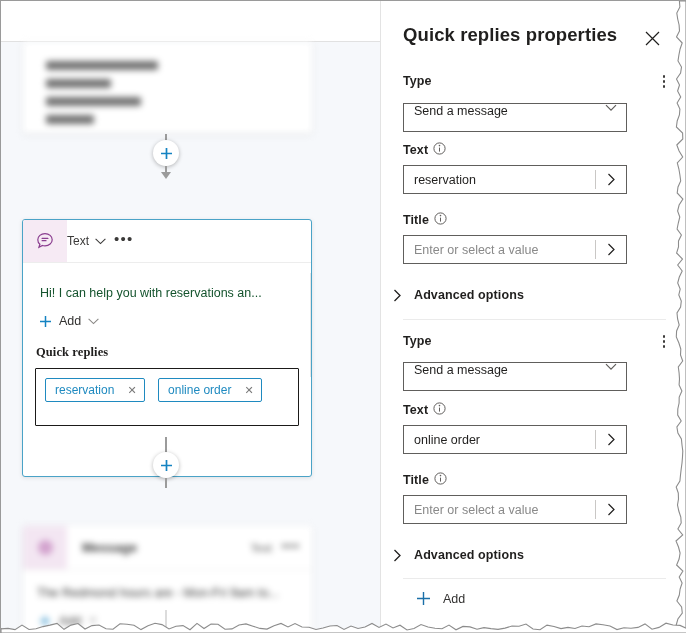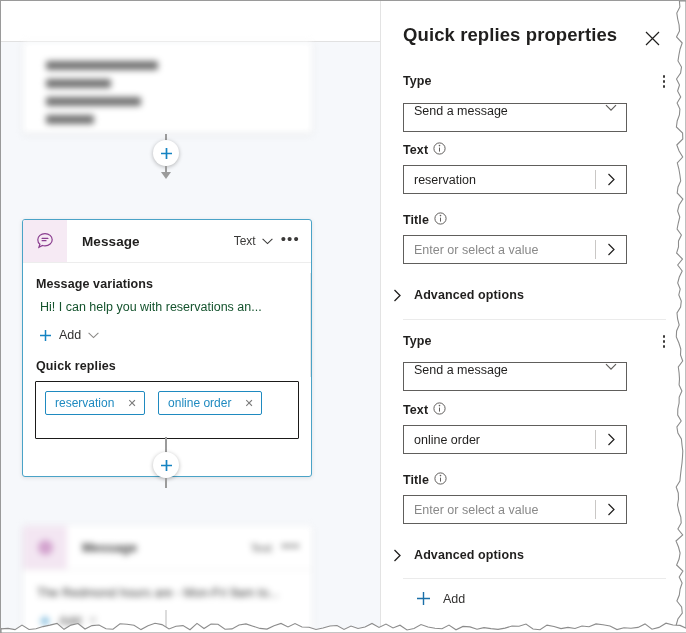--- a/index.html
+++ b/index.html
@@ -89,21 +89,21 @@
   }
   .variation{
     font-size:12.5px;color:#14532d;padding:9px 0 0 17px;
   }
   .add-row{
     display:flex;align-items:center;gap:7px;padding:14px 0 0 16px;font-size:12.5px;color:#323130;
   }
   .inner-rule{
     position:absolute;right:0;top:10px;width:1px;height:104px;background:#e6e6e6;
   }
-  .qr-label{font-size:12.5px;color:#201f1e;font-weight:600;padding:17px 0 0 13px;letter-spacing:.1px;}
+  .qr-label{font-size:12.5px;color:#201f1e;font-weight:600;padding:17px 0 0 13px;letter-spacing:.1px;font-family:Liberation Serif, serif;}
   .qr-box{
     margin:8px 12px 0 12px;border:1px solid #1b1a19;border-radius:1px;
     height:58px;padding:9px 0 0 9px;box-sizing:border-box;
   }
   .chip{
     display:inline-flex;align-items:center;gap:13px;
     border:1px solid #1f8ac0;border-radius:2px;background:#ffffff;
     height:22px;padding:0 7px 0 9px;font-size:12px;color:#1f8ac0;margin-right:9px;
     vertical-align:top;
   }
@@ -196,34 +196,32 @@
       <div class="arrowhead" style="left:160px;top:130px;"></div>
 
       <div class="node">
         <div class="node-head">
           <div class="node-icon-box">
             <svg width="20" height="20" viewBox="0 0 20 20">
               <path d="M10 2.6c4.1 0 7.2 2.6 7.2 6.1 0 3.5-3.1 6.1-7.2 6.1-0.9 0-1.7-0.1-2.5-0.3l-3.6 1.9 1-3.2C3.3 12.2 2.8 10.9 2.8 8.7 2.8 5.2 5.9 2.6 10 2.6z" fill="none" stroke="#8a3d8f" stroke-width="1.2"></path>
               <path d="M7.1 7.4h5.8 M7.1 9.7h3.9" stroke="#8a3d8f" stroke-width="1.2" stroke-linecap="round"></path>
             </svg>
           </div>
-          <div class="node-title">Message</div>
           <div class="node-type">
             <span>Text</span>
             <svg width="11" height="7" viewBox="0 0 11 7">
               <path d="M0.6 0.8 L5.5 5.6 L10.4 0.8" fill="none" stroke="#3b3a39" stroke-width="1.1"></path>
             </svg>
           </div>
           <div class="node-dots">•••</div>
         </div>
 
         <div class="node-body">
           <div class="inner-rule"></div>
 
-          <div class="sect-label">Message variations</div>
           <div class="variation">Hi! I can help you with reservations an...</div>
 
           <div class="add-row">
             <svg width="13" height="13" viewBox="0 0 13 13">
               <path d="M6.5 1 V12 M1 6.5 H12" stroke="#1483c2" stroke-width="1.5" fill="none"></path>
             </svg>
             <span>Add</span>
             <svg width="11" height="7" viewBox="0 0 11 7">
               <path d="M0.6 0.8 L5.5 5.6 L10.4 0.8" fill="none" stroke="#8a8886" stroke-width="1.1"></path>
             </svg>

